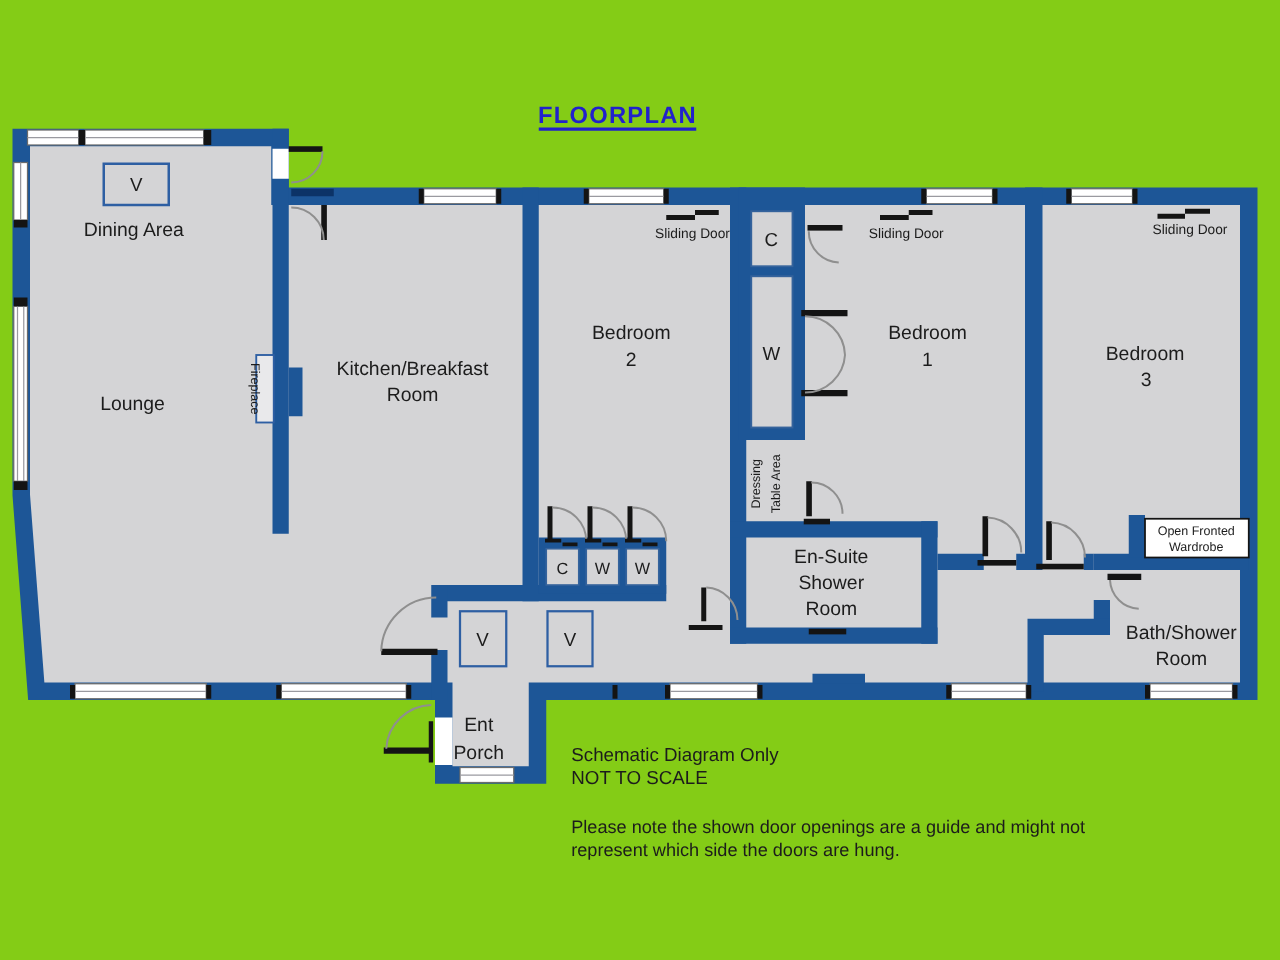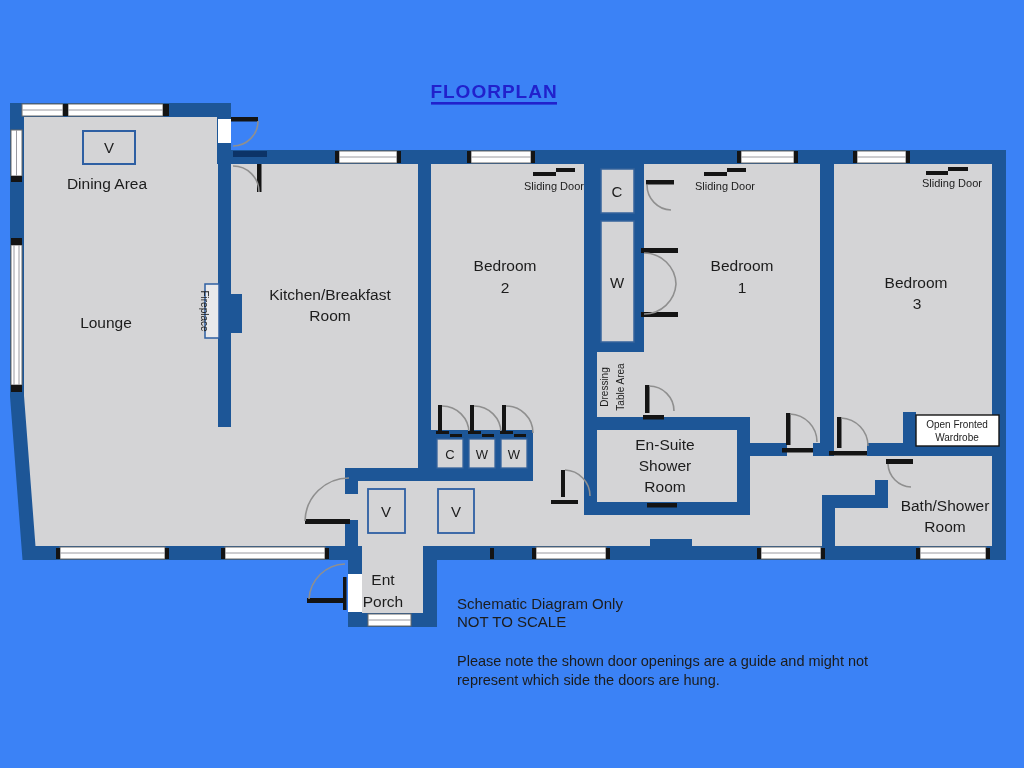--- a/index.html
+++ b/index.html
@@ -1,16 +1,16 @@
 <!DOCTYPE html>
 <html><head>
 <meta charset="utf-8">
 <style>
   html,body{margin:0;padding:0;background:#ffffff;}
-  .page{position:relative;width:1024px;height:768px;background:#3b82f6;overflow:hidden;}
+  .page{position:relative;width:1024px;height:768px;background:#84cc16;overflow:hidden;}
   svg{position:absolute;left:0;top:0;}
   svg text{font-family:"Liberation Sans","DejaVu Sans",sans-serif;fill:#1c1c1c;}
   .title-text{font-weight:bold;fill:#2121cc;letter-spacing:1px;}
   .room-label{font-size:15.5px;}
   .small-label{font-size:11px;}
   .tiny-label{font-size:10px;}
   .marker-label{font-size:15px;}
   .closet-label{font-size:13px;}
   .note-big{font-size:15px;}
   .note-small{font-size:14.5px;}

